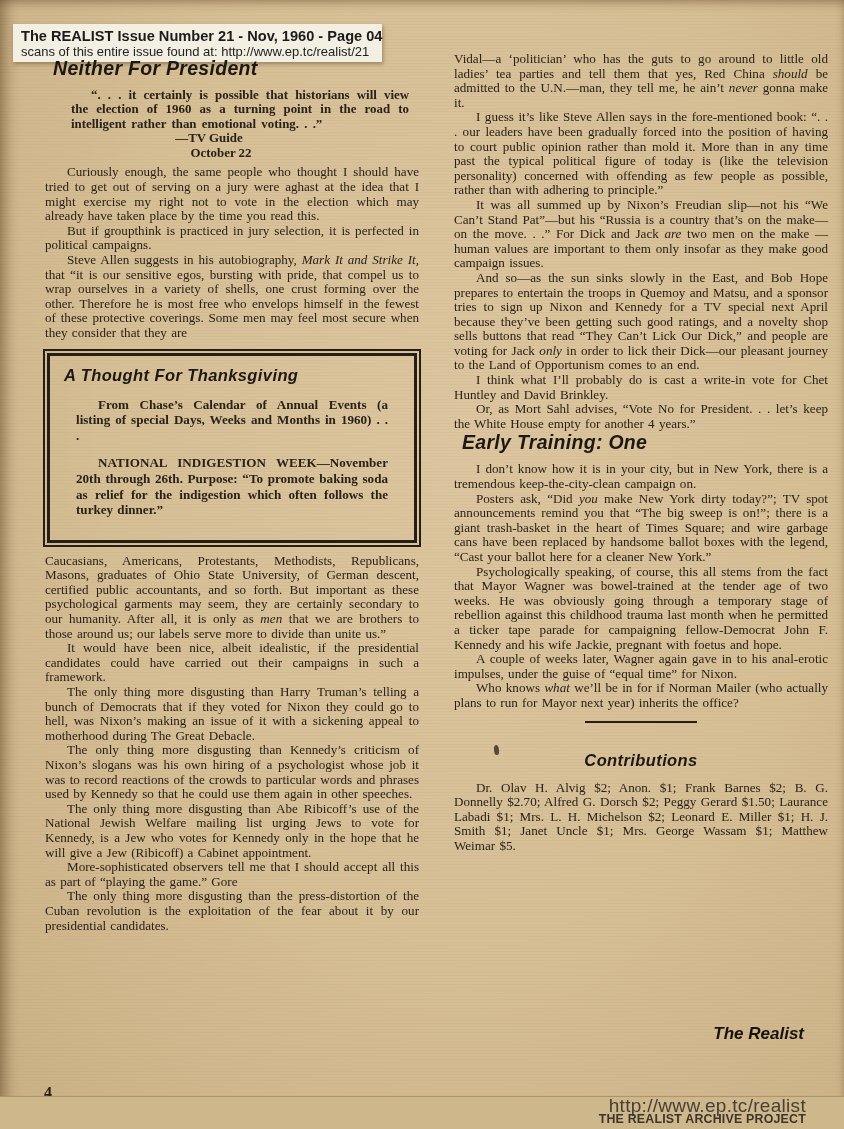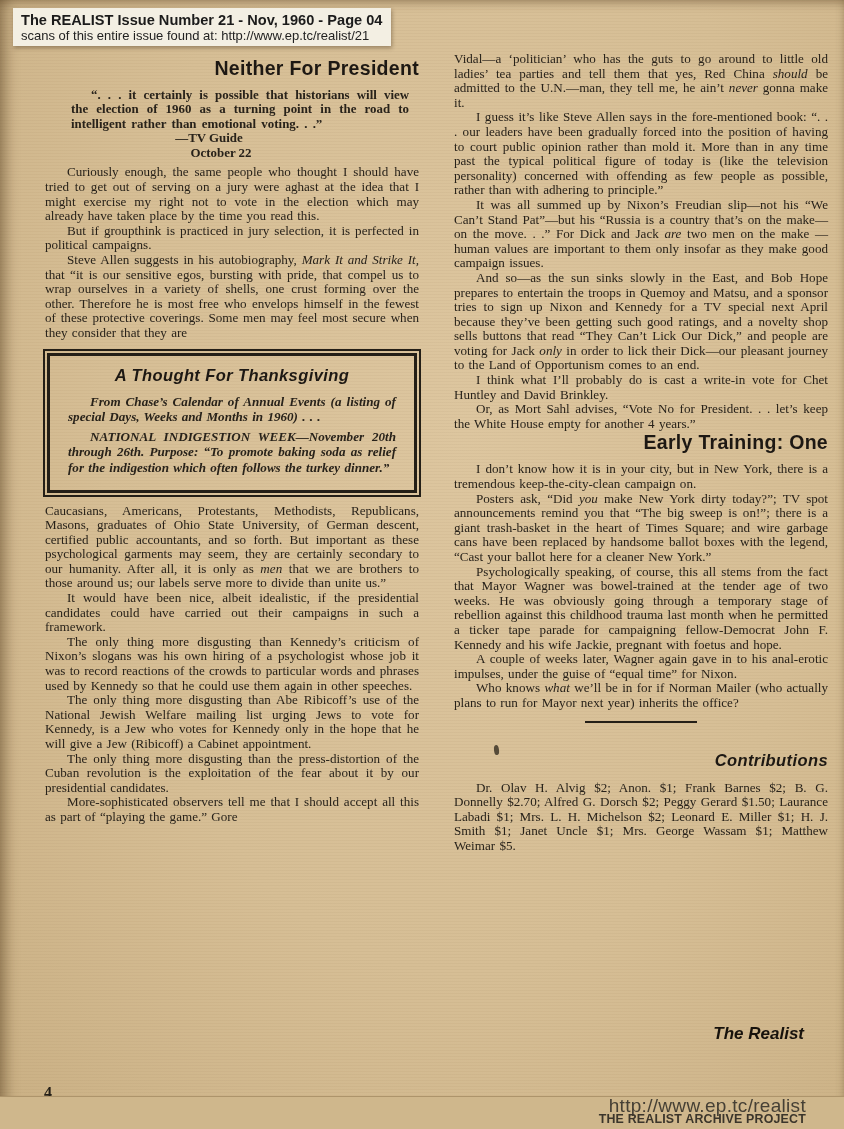--- a/index.html
+++ b/index.html
@@ -12,37 +12,36 @@
     box-shadow:inset 14px 0 14px -9px rgba(80,55,25,.5),
                inset 0 10px 10px -7px rgba(80,55,25,.35),
                inset -6px 0 8px -6px rgba(80,55,25,.3);
     font-family:"Liberation Serif", serif;
     color:#28221a;
   }
   .texture{position:absolute;inset:0;pointer-events:none;
     background:repeating-linear-gradient(0deg, rgba(120,90,50,.04) 0 1px, transparent 1px 3px);
     mix-blend-mode:multiply;}
   .header-bar{
-    position:absolute;left:13px;top:8px;width:fit-content;
-    background:#f3efe3;padding:4px 9px 4px 8px;
+    position:absolute;left:13px;top:24px;width:fit-content;
+    background:#f3efe3;padding:4px 0 4px 8px;
     box-shadow:1px 2px 4px rgba(60,40,20,.4);
     font-family:"Liberation Sans", sans-serif;
   }
   .header-title{font-size:14.6px;line-height:17px;color:#1b1b1b;white-space:nowrap;font-weight:bold;}
   .header-subtitle{font-size:13px;line-height:13px;color:#222;white-space:nowrap;font-weight:normal;}
   .col{position:absolute;width:374px;}
   .col-left{left:45px;top:57px;}
   .col-right{left:454px;top:52px;}
   .col-heading{
     font-family:"Liberation Sans", sans-serif;
-    font-weight:bold;
+    font-style:italic;font-weight:bold;
     font-size:19.5px;line-height:22px;
     letter-spacing:.3px;color:#1d1813;
     margin:0 0 9px 8px;
-    text-align:right;
   }
   .para{
     font-size:13.1px;line-height:14.6px;
     text-align:justify;margin:0;text-indent:22px;
     word-spacing:1px;
   }
   .para.noindent{text-indent:0;}
   .para.gap{margin-top:11px;}
   .it{font-style:italic;}
   .quote{margin:5px 0 5px 0;}
@@ -57,33 +56,33 @@
   .tbox{
     margin:12px 2px 11px 2px;
     border:3px solid #241f17;
     outline:2px solid #241f17;
     outline-offset:2px;
     padding:8px 14px 10px 14px;
   }
   .tbox-heading{
     font-family:"Liberation Sans", sans-serif;
     font-style:italic;font-weight:bold;
-    font-size:16.5px;text-align:center;
+    font-size:16.5px;
     letter-spacing:.4px;margin:2px 0 9px 0;color:#1d1813;
   }
   .tbox-para{
     font-weight:bold;font-size:13.1px;line-height:15.6px;
-    text-align:justify;text-indent:22px;margin:4px;word-spacing:1px;font-style:italic;
+    text-align:justify;text-indent:22px;margin:12px;word-spacing:1px;
   }
   .rule-heading{position:relative;margin:10px 0 5px 0;}
   .rule{width:112px;height:2px;background:#241f17;margin:0 auto 9px auto;}
   .rule-heading-text{
     font-family:"Liberation Sans", sans-serif;
     font-style:italic;font-weight:bold;font-size:16.5px;
-    text-align:right;letter-spacing:.4px;color:#1d1813;margin-top:28px;
+    text-align:center;letter-spacing:.4px;color:#1d1813;margin-top:28px;
   }
   .ink-mark{
     position:absolute;left:40px;top:24px;
     width:5px;height:10px;background:#352d21;
     border-radius:50% 50% 45% 45%;transform:rotate(-6deg);opacity:.8;
   }
   .footer-band{
     position:absolute;left:0;right:0;top:1096px;bottom:0;
     background:#cfb78c;border-top:1px solid rgba(110,82,46,.35);
   }
@@ -128,24 +127,25 @@
       <p class="para">Curiously enough, the same people who thought I should have tried to get out of serving on a jury were aghast at the idea that I might exercise my right not to vote in the election which may already have taken place by the time you read this.</p>
       <p class="para">But if groupthink is practiced in jury selection, it is perfected in political campaigns.</p>
       <p class="para">Steve Allen suggests in his autobiography, <span class="it">Mark It and Strike It,</span> that “it is our sensitive egos, bursting with pride, that compel us to wrap ourselves in a variety of shells, one crust forming over the other. Therefore he is most free who envelops himself in the fewest of these protective coverings. Some men may feel most secure when they consider that they are</p>
       <div class="tbox">
         <div class="tbox-heading">A Thought For Thanksgiving</div>
         <p class="tbox-para">From Chase’s Calendar of Annual Events (a listing of special Days, Weeks and Months in 1960) . . .</p>
         <p class="tbox-para">NATIONAL INDIGESTION WEEK—November 20th through 26th. Purpose: “To promote baking soda as relief for the indigestion which often follows the turkey dinner.”</p>
       </div>
       <p class="para noindent">Caucasians, Americans, Protestants, Methodists, Republicans, Masons, graduates of Ohio State University, of German descent, certified public accountants, and so forth. But important as these psychological garments may seem, they are certainly secondary to our humanity. After all, it is only as <span class="it">men</span> that we are brothers to those around us; our labels serve more to divide than unite us.”</p>
       <p class="para">It would have been nice, albeit idealistic, if the presidential candidates could have carried out their campaigns in such a framework.</p>
+      <p class="para">The only thing more disgusting than Harry Truman’s telling a bunch of Democrats that if they voted for Nixon they could go to hell, was Nixon’s making an issue of it with a sickening appeal to motherhood during The Great Debacle.</p>
       <p class="para">The only thing more disgusting than Kennedy’s criticism of Nixon’s slogans was his own hiring of a psychologist whose job it was to record reactions of the crowds to particular words and phrases used by Kennedy so that he could use them again in other speeches.</p>
       <p class="para">The only thing more disgusting than Abe Ribicoff’s use of the National Jewish Welfare mailing list urging Jews to vote for Kennedy, is a Jew who votes for Kennedy only in the hope that he will give a Jew (Ribicoff) a Cabinet appointment.</p>
+      <p class="para">More-sophisticated observers tell me that I should accept all this as part of “playing the game.” Gore</p>
       <p class="para">The only thing more disgusting than the press-distortion of the Cuban revolution is the exploitation of the fear about it by our presidential candidates.</p>
-      <p class="para">More-sophisticated observers tell me that I should accept all this as part of “playing the game.” Gore</p>
     </div>
   <div class="col col-right" id="col-right">
       <p class="para noindent">Vidal—a ‘politician’ who has the guts to go around to little old ladies’ tea parties and tell them that yes, Red China <span class="it">should</span> be admitted to the U.N.—man, they tell me, he ain’t <span class="it">never</span> gonna make it.</p>
       <p class="para">I guess it’s like Steve Allen says in the fore-mentioned book: “. . . our leaders have been gradually forced into the position of having to court public opinion rather than mold it. More than in any time past the typical political figure of today is (like the television personality) concerned with offending as few people as possible, rather than with adhering to principle.”</p>
       <p class="para">It was all summed up by Nixon’s Freudian slip—not his “We Can’t Stand Pat”—but his “Russia is a country that’s on the make—on the move. . .” For Dick and Jack <span class="it">are</span> two men on the make — human values are important to them only insofar as they make good campaign issues.</p>
       <p class="para">And so—as the sun sinks slowly in the East, and Bob Hope prepares to entertain the troops in Quemoy and Matsu, and a sponsor tries to sign up Nixon and Kennedy for a TV special next April because they’ve been getting such good ratings, and a novelty shop sells buttons that read “They Can’t Lick Our Dick,” and people are voting for Jack <span class="it">only</span> in order to lick their Dick—our pleasant journey to the Land of Opportunism comes to an end.</p>
       <p class="para">I think what I’ll probably do is cast a write-in vote for Chet Huntley and David Brinkley.</p>
       <p class="para">Or, as Mort Sahl advises, “Vote No for President. . . let’s keep the White House empty for another 4 years.”</p>
       <div class="col-heading">Early Training: One</div>
       <p class="para">I don’t know how it is in your city, but in New York, there is a tremendous keep-the-city-clean campaign on.</p>

